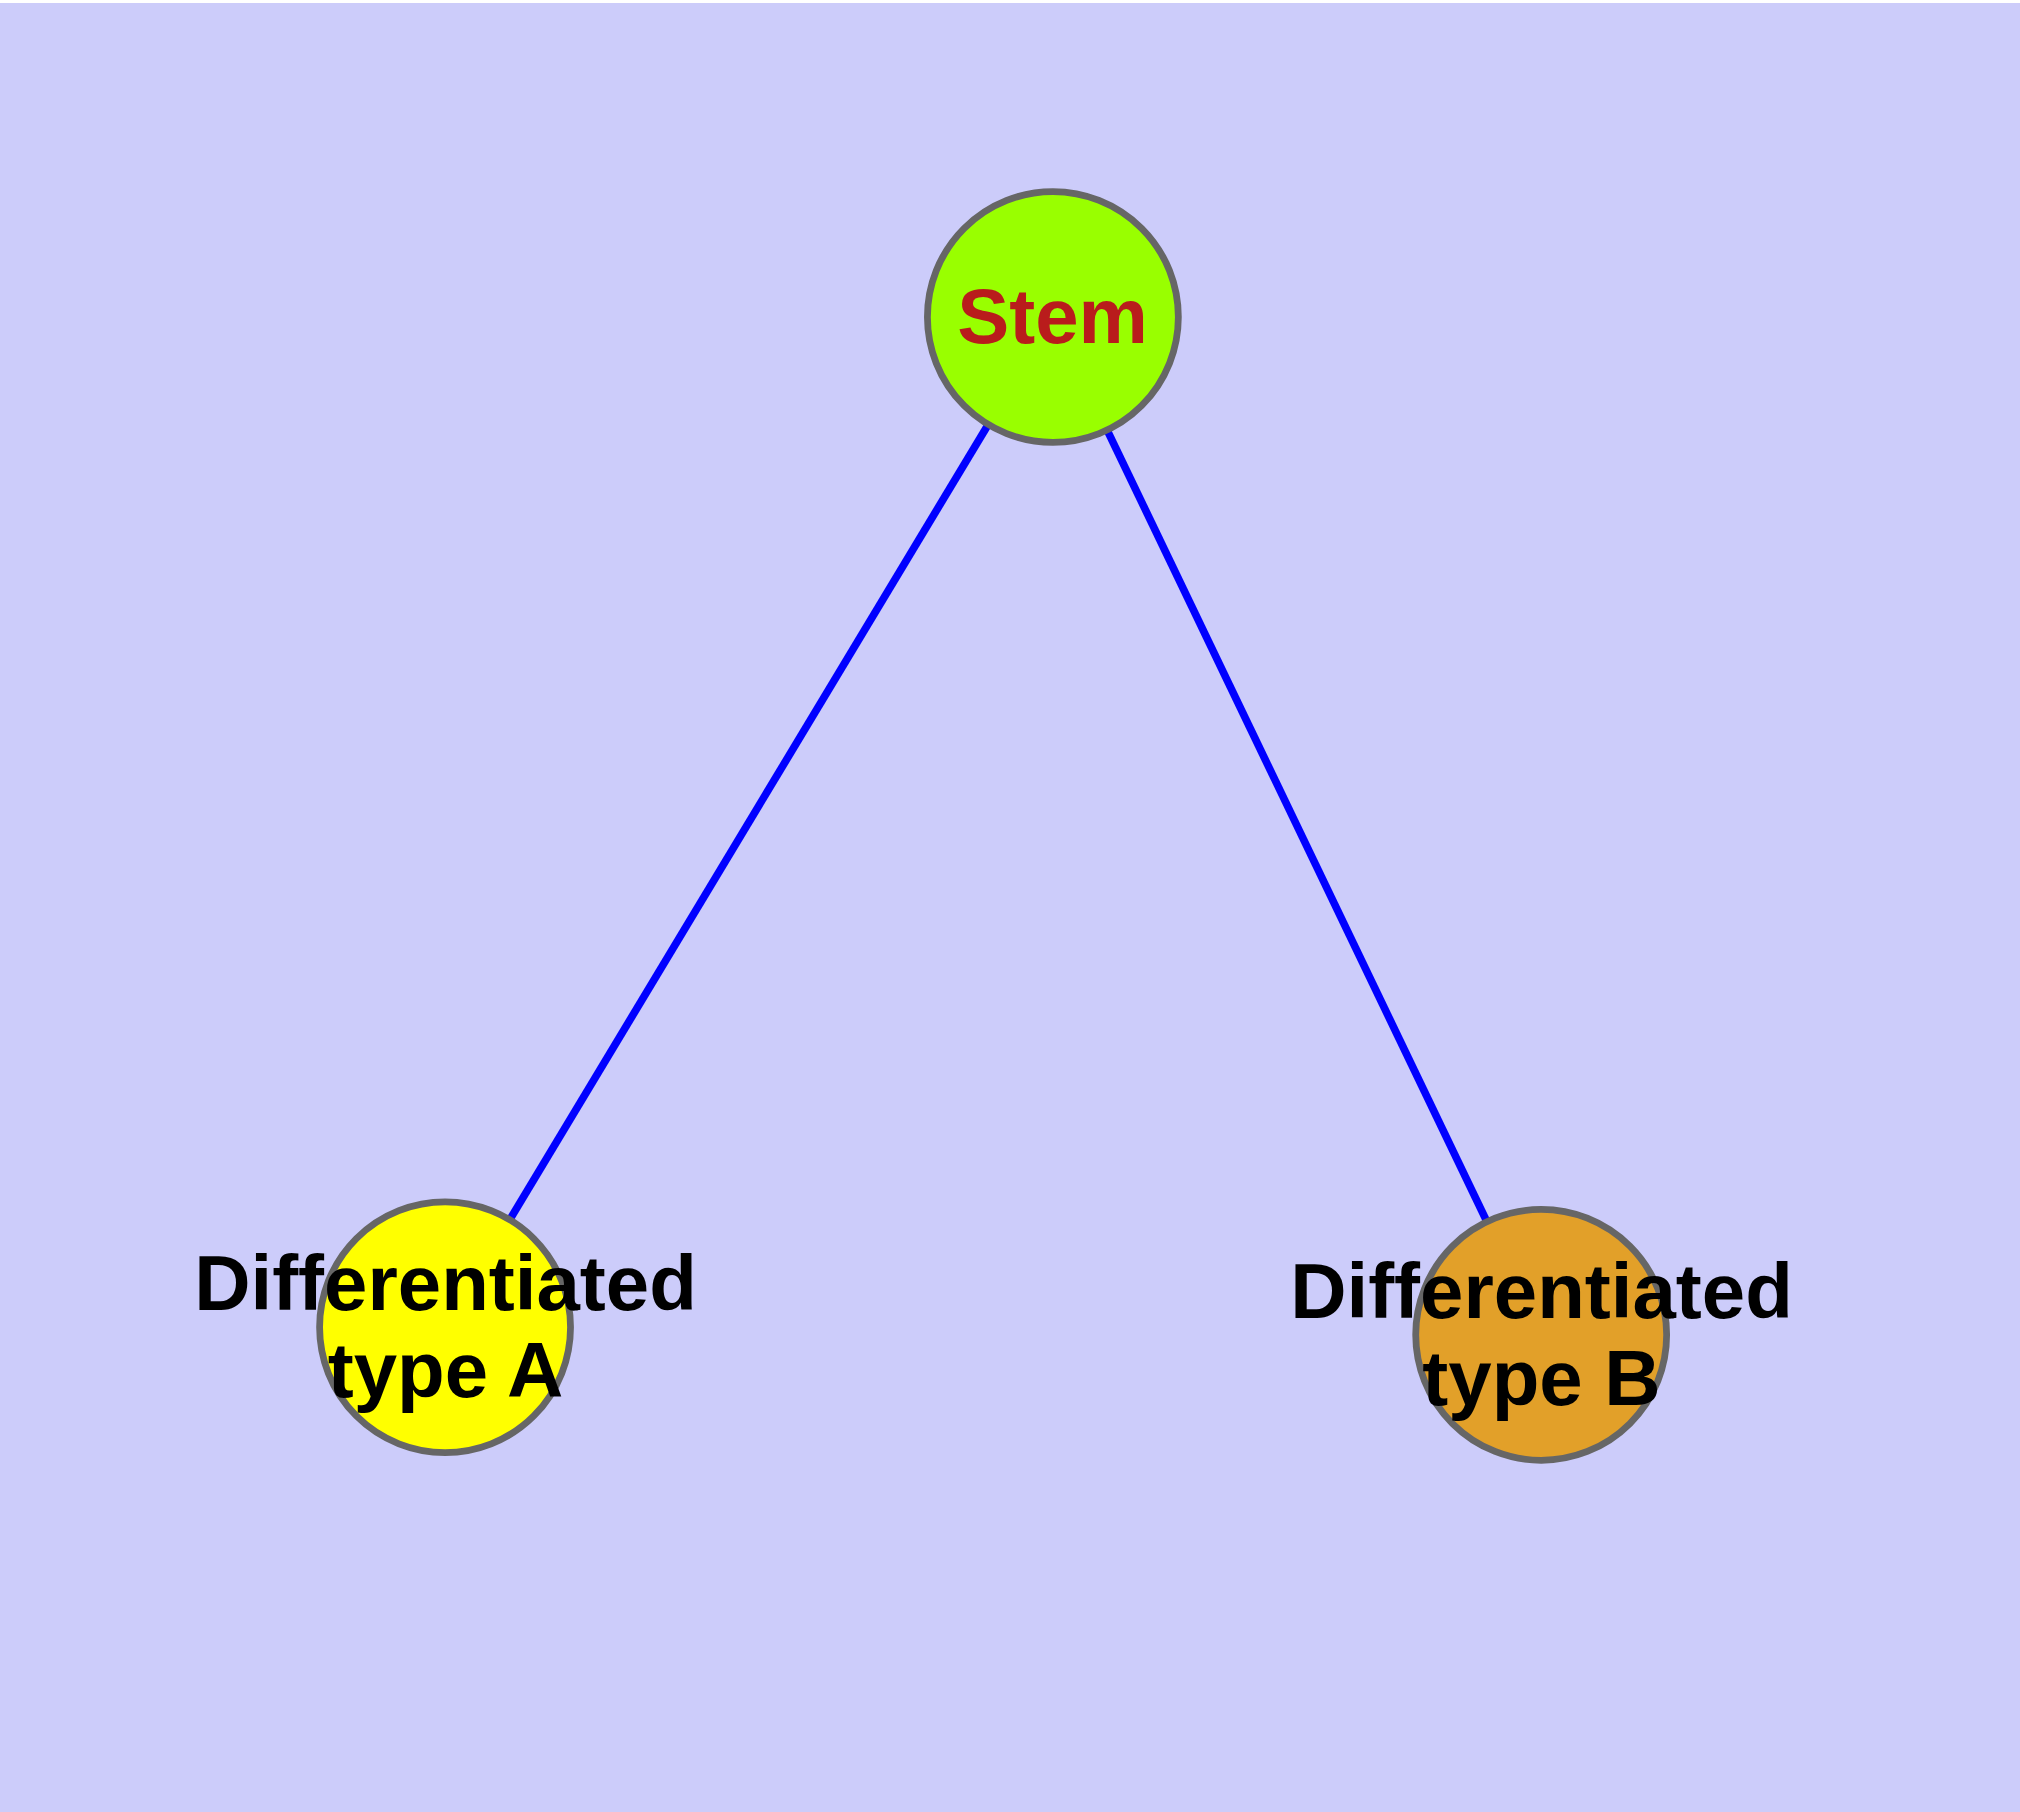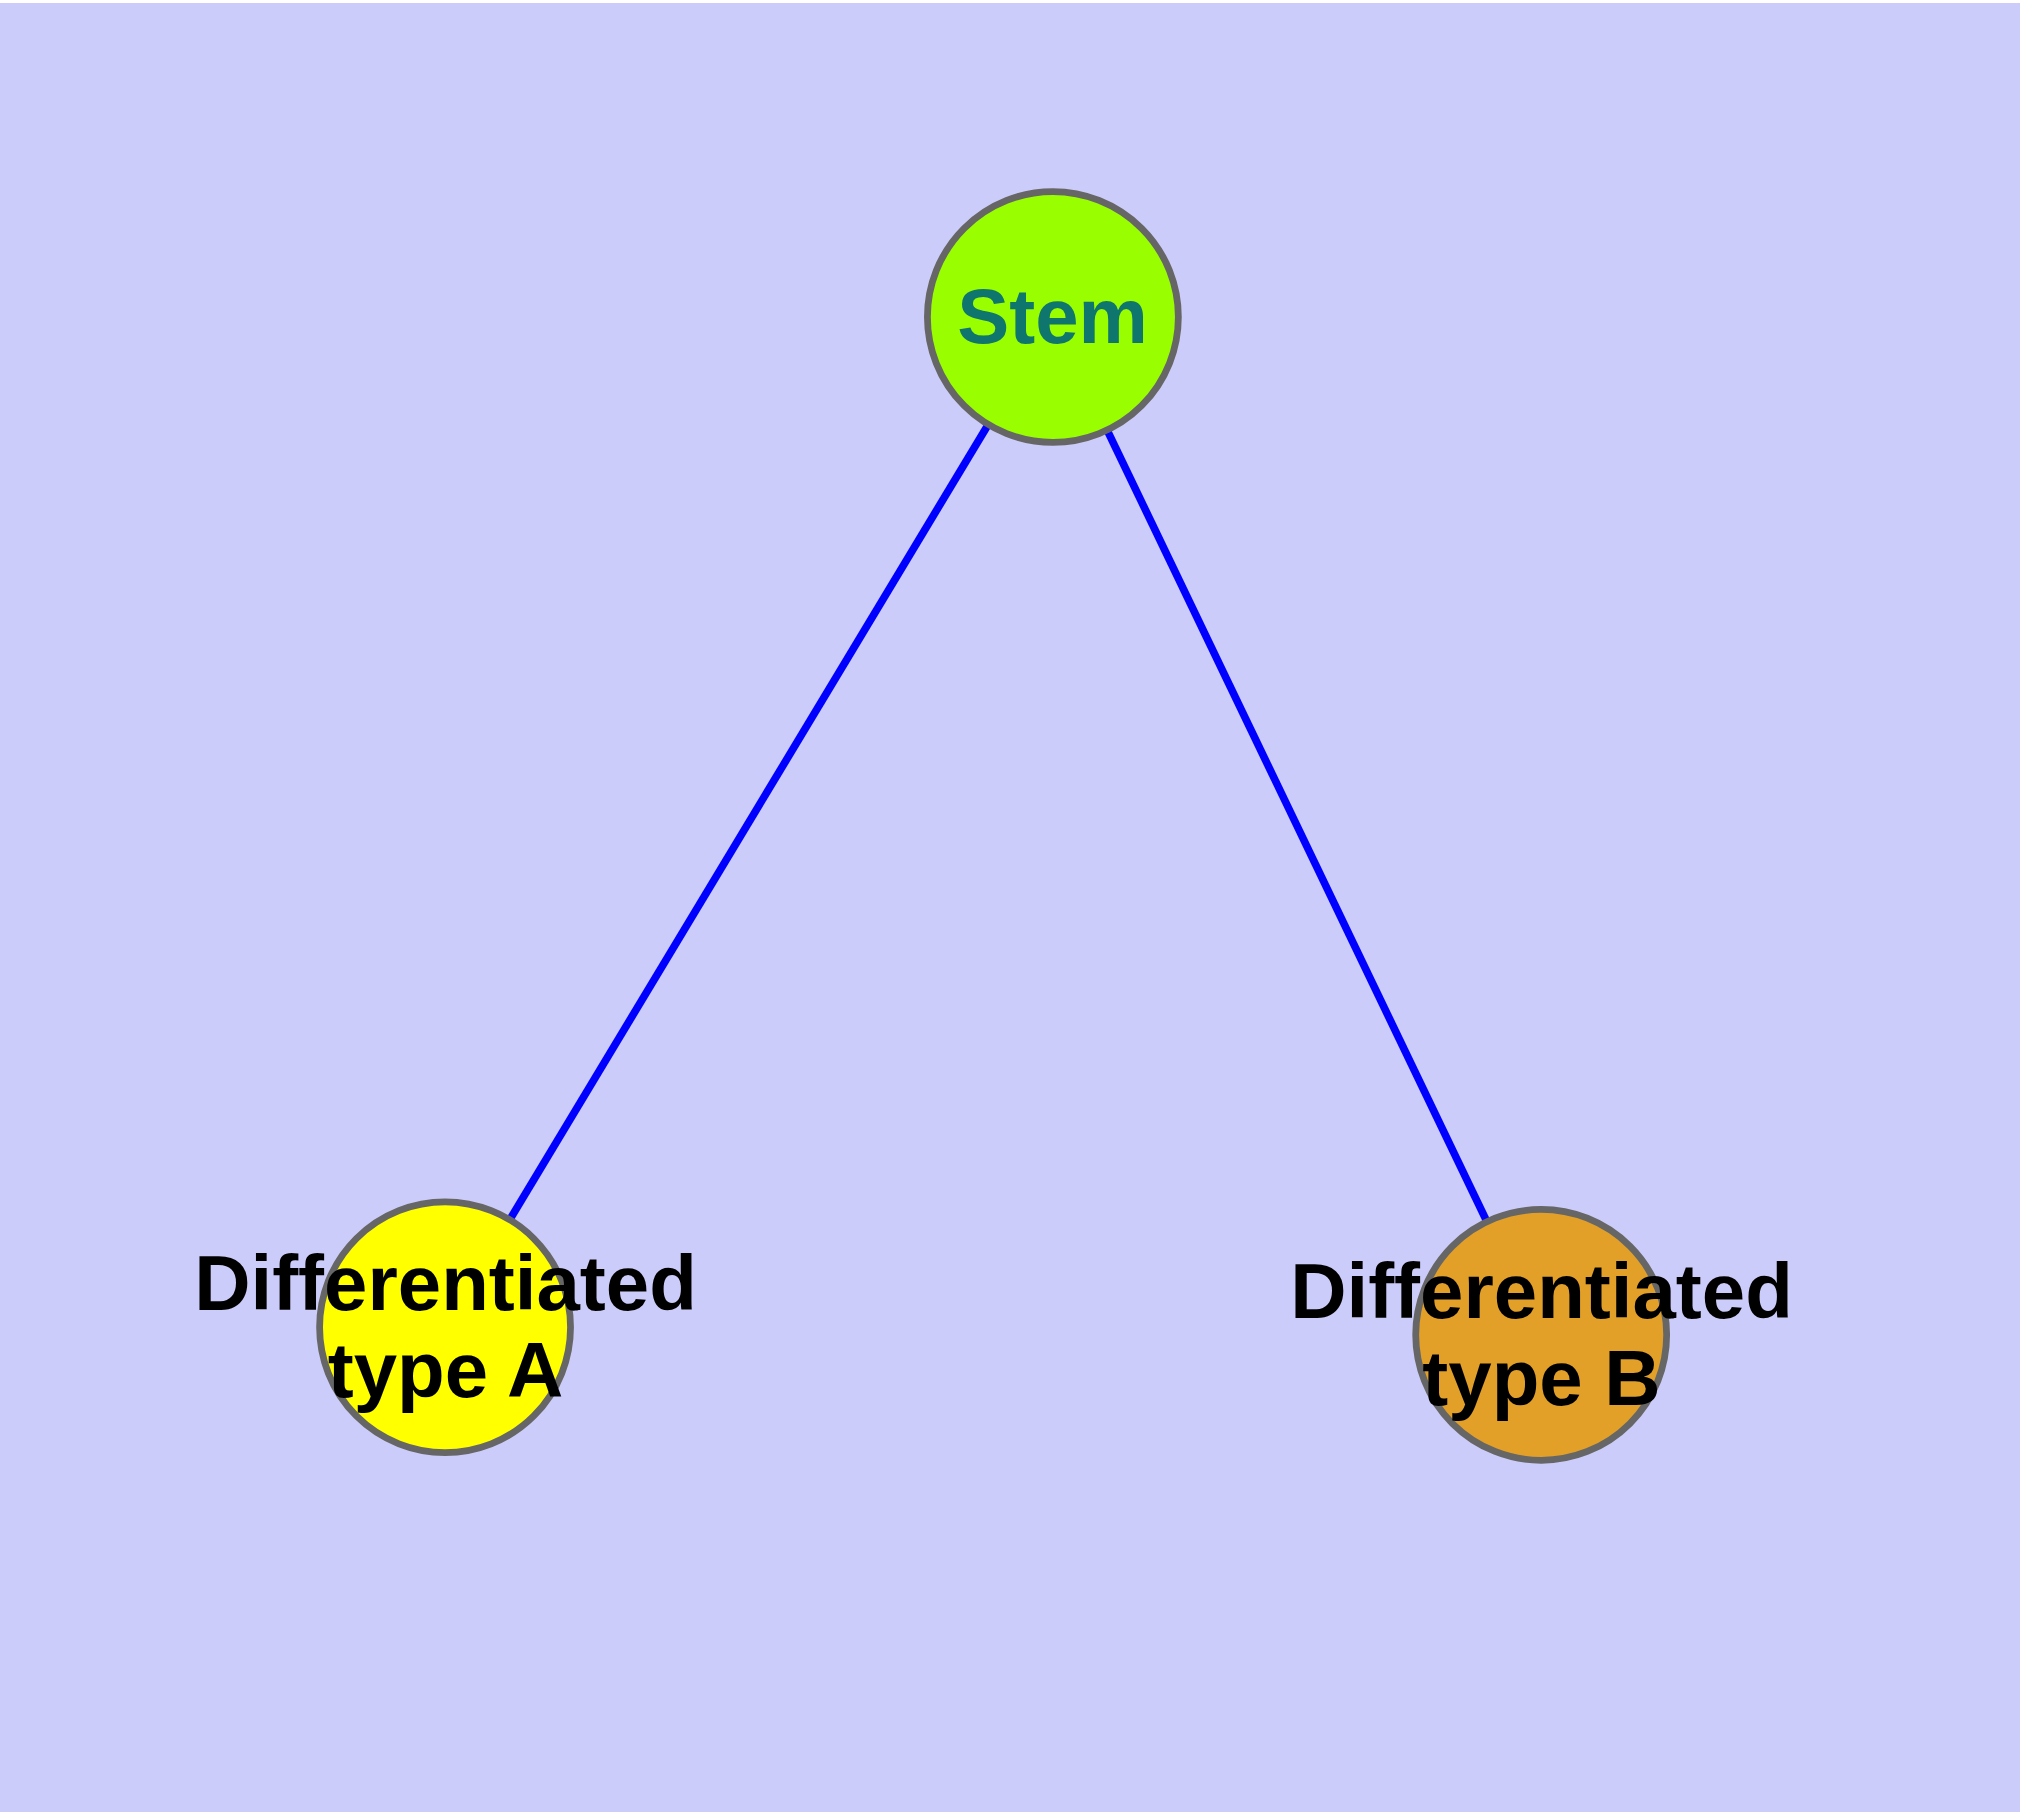--- a/index.html
+++ b/index.html
@@ -54,21 +54,21 @@
         <line x1="1306.8657240318078" y1="509.249539170488" x2="1753.1342759681922" y2="1439.7504608295121" stroke="#0000ff" stroke-width="9" stroke-linecap="butt"></line>
       </g>
     <g id="nodes-layer">
         <circle cx="1242" cy="374" r="148" fill="#99ff00" stroke="#666666" stroke-width="8"></circle>
         <circle cx="525" cy="1566" r="148" fill="#ffff00" stroke="#666666" stroke-width="8"></circle>
         <circle cx="1818" cy="1575" r="148" fill="#e2a029" stroke="#666666" stroke-width="8"></circle>
       </g>
   </svg>
 
   <div id="labels-layer">
-      <div class="node-label" style="font-size: 78px; color: #0f766e; width: 1187px; left: 459px; top: 273px;">Stem</div>
+      <div class="node-label" style="font-size: 78px; color: #b91c1c; width: 1187px; left: 459px; top: 273px;">Stem</div>
       <div class="node-label" style="font-size: 78px; color: rgb(0, 0, 0); width: 1187px; left: -148px; top: 1240px;">Differentiated
 type A</div>
       <div class="node-label" style="font-size: 78px; color: rgb(0, 0, 0); width: 1187px; left: 948px; top: 1248px;">Differentiated
 type B</div>
     </div>
 
 </div>
 
 
 </body></html>

